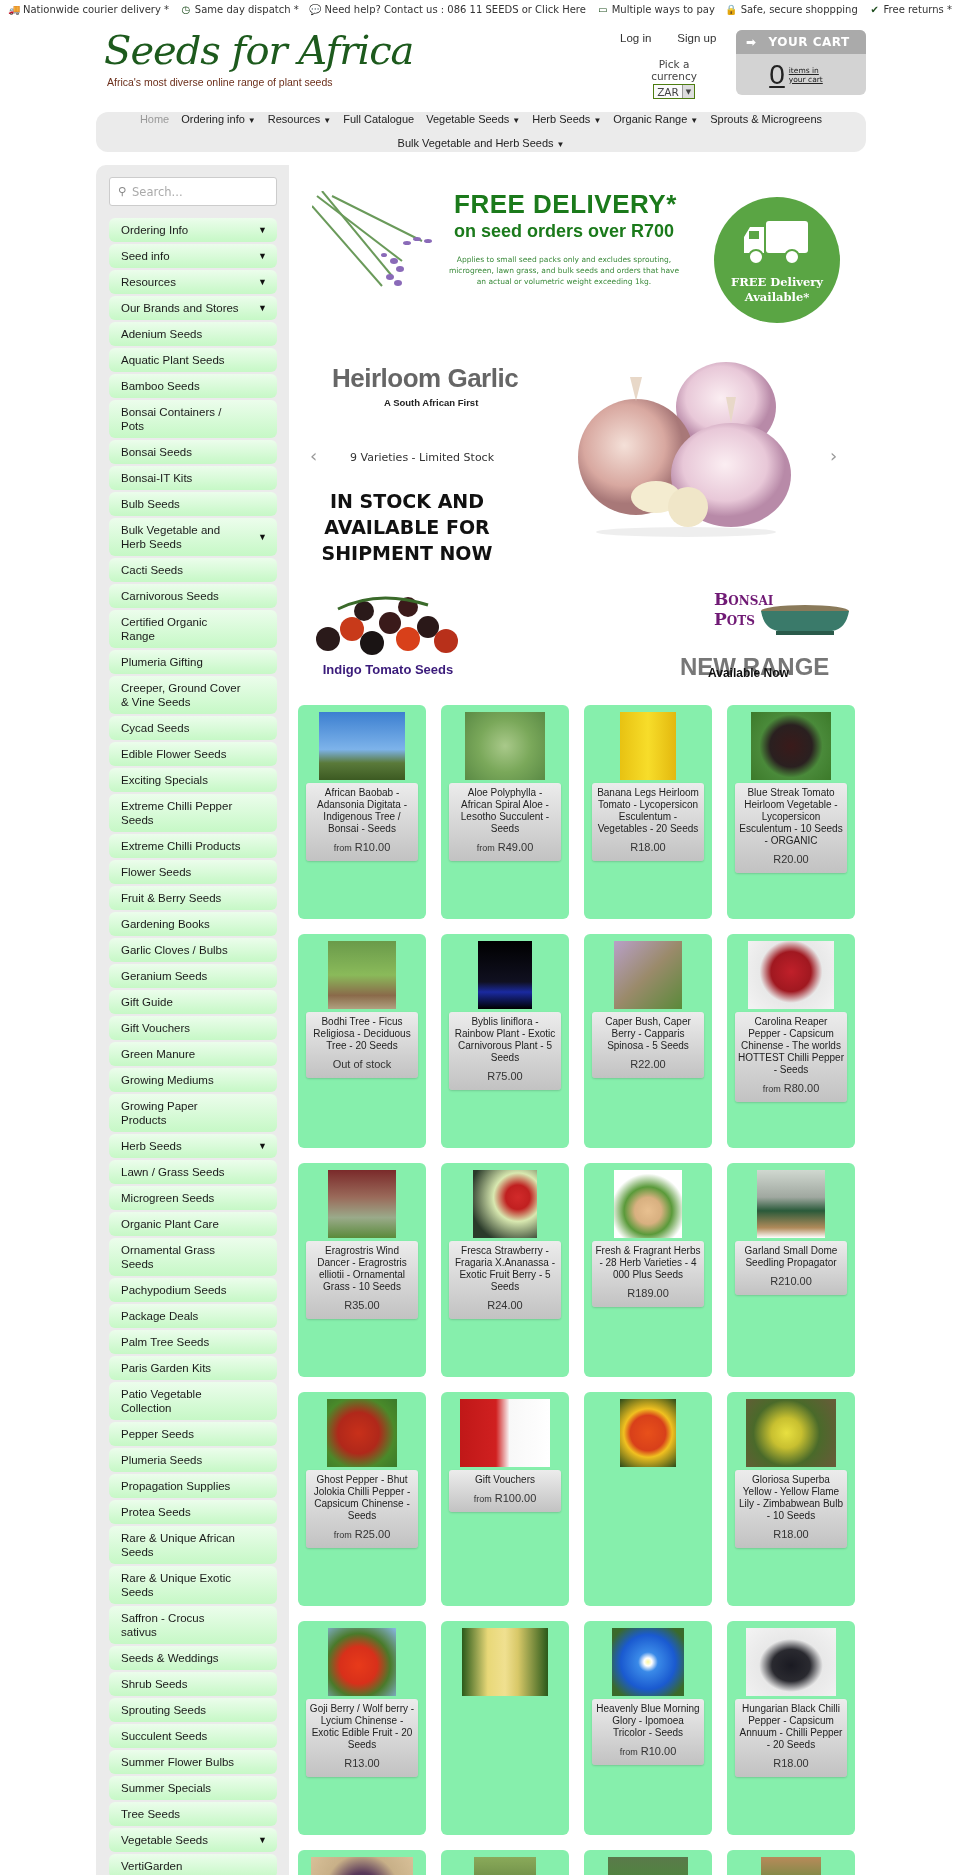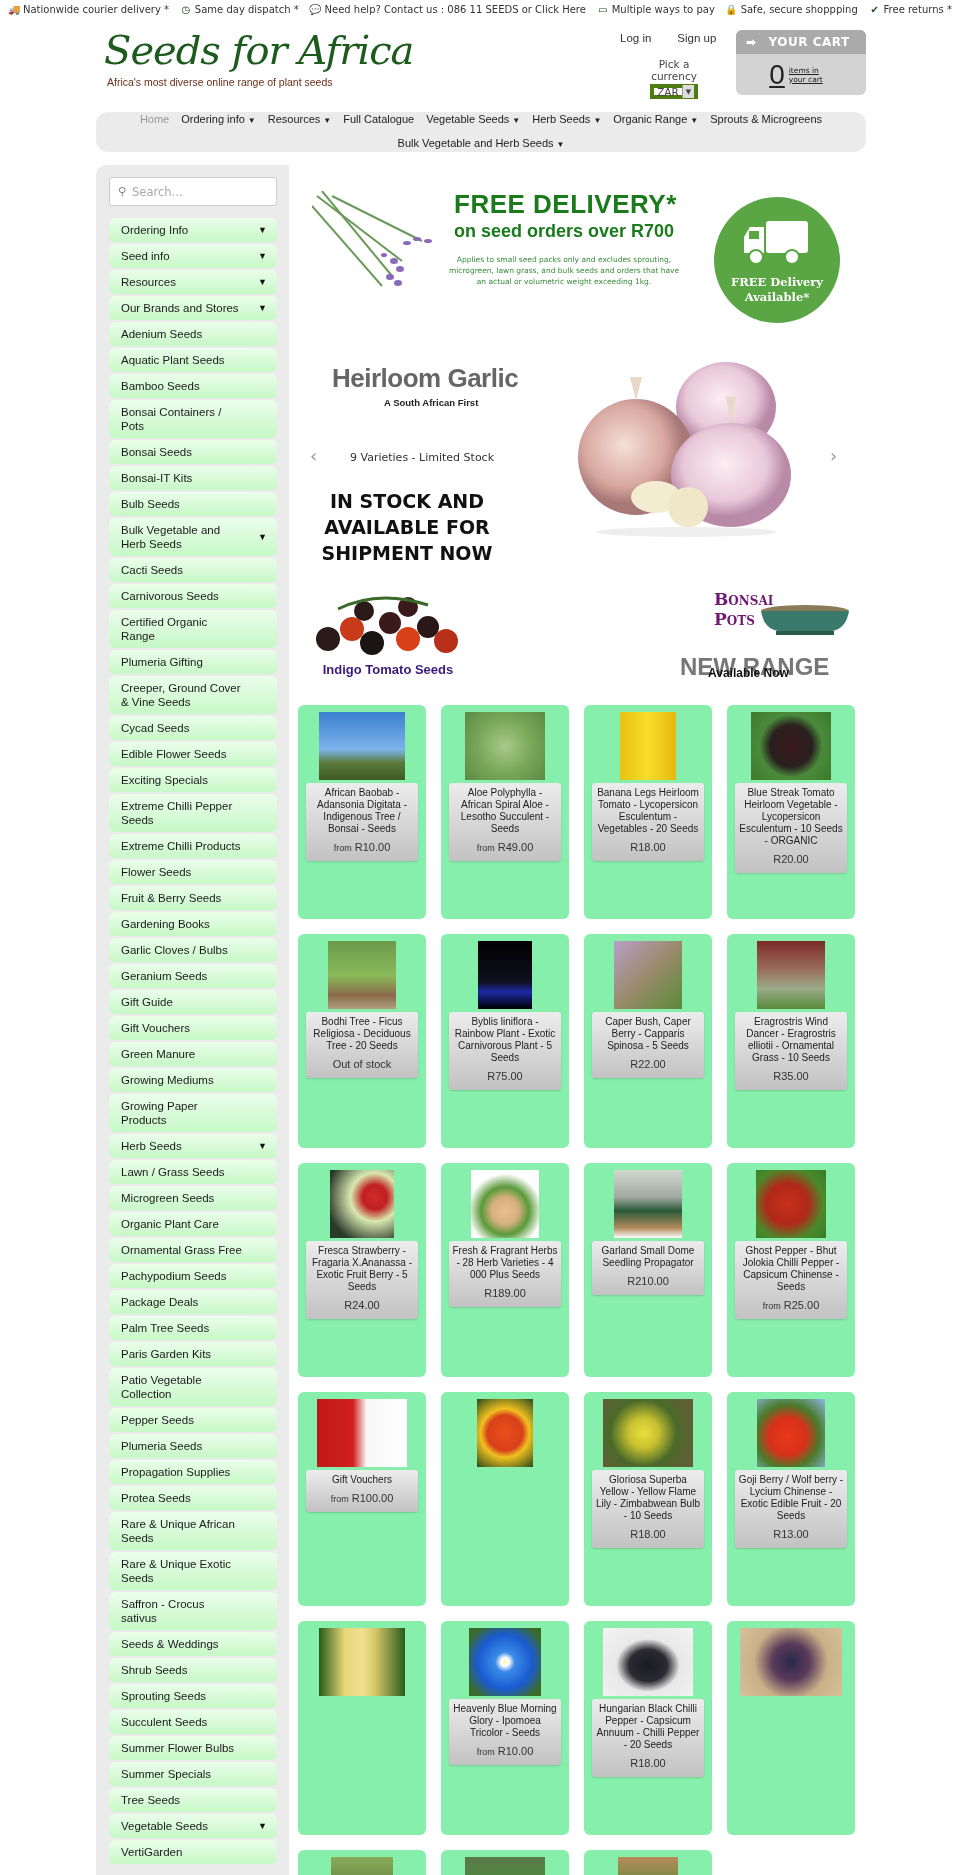--- a/index.html
+++ b/index.html
@@ -10,21 +10,21 @@
   .topbar .ti { display: flex; align-items: center; gap: 3px; white-space: nowrap; }
   .topbar .ico { color: #1e4d1e; font-size: 10px; display: inline-block; width: 12px; text-align: center; }
 
   
   .header { position: absolute; left: 96px; top: 26px; width: 768px; height: 80px; }
   .logo { position: absolute; left: 8px; top: 0; }
   .logo .brand { font-family: "DejaVu Serif", serif; font-style: italic; font-size: 40px; color: #1d5a1d; letter-spacing: -1px; line-height: 48px; }
   .logo .tagline { font-family: "Liberation Sans", sans-serif; font-size: 10.5px; color: #6b2e1a; margin-top: 2px; margin-left: 3px; }
   .auth { position: absolute; left: 524px; top: 6px; display: flex; gap: 26px; font-family: "Liberation Sans", sans-serif; font-size: 11.5px; color: #333; }
   .currency { position: absolute; left: 540px; top: 32px; text-align: center; font-size: 10.5px; color: #444; width: 76px; }
-  .currency .sel { display: inline-flex; align-items: center; margin-top: 2px; border: 4px solid #4d7c0f; background: #fafafa; height: 15px; font-size: 10.5px; }
+  .currency .sel { display: inline-flex; align-items: center; margin-top: 2px; border: 1px solid #4d7c0f; background: #fafafa; height: 15px; font-size: 10.5px; }
   .currency .sel span { padding: 0 3px; }
   .currency .sel b { width: 12px; height: 13px; background: #ddd; border-left: 1px solid #999; font-size: 7px; display: flex; align-items: center; justify-content: center; }
   .cart { position: absolute; left: 640px; top: 4px; width: 130px; height: 65px; border-radius: 6px; background: #d3d3d3; overflow: hidden; }
   .cart .ch { background: #aaa; color: #fff; height: 24px; display: flex; align-items: center; padding-left: 10px; gap: 12px; font-weight: bold; font-size: 12px; letter-spacing: 0.5px; }
   .cart .cb { display: flex; align-items: center; justify-content: center; height: 41px; gap: 4px; }
   .cart .cb .num { font-family: "Liberation Sans", sans-serif; font-size: 28px; color: #222; text-decoration: underline; line-height: 1; }
   .cart .cb .lbl { font-size: 7.5px; text-decoration: underline; line-height: 9px; color: #222; }
 
   
   .nav { position: absolute; left: 96px; top: 112px; width: 770px; height: 40px; background: #ebebeb; border-radius: 12px; display: flex; flex-wrap: wrap; justify-content: center; align-content: center; font-family: "Liberation Sans", sans-serif; font-size: 11px; color: #222; row-gap: 4px; }
@@ -265,21 +265,21 @@
       <div class="mi">
         <span style="max-width: 122px;">Lawn / Grass Seeds</span>
       </div>
       <div class="mi">
         <span style="max-width: 122px;">Microgreen Seeds</span>
       </div>
       <div class="mi">
         <span style="max-width: 122px;">Organic Plant Care</span>
       </div>
       <div class="mi">
-        <span style="max-width: 122px;">Ornamental Grass Free</span>
+        <span style="max-width: 122px;">Ornamental Grass Seeds</span>
       </div>
       <div class="mi">
         <span style="max-width: 122px;">Pachypodium Seeds</span>
       </div>
       <div class="mi">
         <span style="max-width: 122px;">Package Deals</span>
       </div>
       <div class="mi">
         <span style="max-width: 122px;">Palm Tree Seeds</span>
       </div>
@@ -481,20 +481,27 @@
         </div>
       </div>
       <div class="card">
         <div class="img" style="width: 68px; height: 68px; background: linear-gradient(135deg, rgb(184, 160, 200) 0%, rgb(154, 138, 106) 50%, rgb(90, 138, 58) 100%);"></div>
         <div class="info">
           <div class="name">Caper Bush, Caper Berry - Capparis Spinosa - 5 Seeds</div>
           <div class="price"><span>R22.00</span></div>
         </div>
       </div>
       <div class="card">
+        <div class="img" style="width: 86px; height: 68px; background: radial-gradient(circle at 50% 45%, rgb(192, 32, 42) 0%, rgb(160, 24, 32) 35%, rgb(232, 232, 232) 55%, rgb(244, 244, 244) 100%);"></div>
+        <div class="info">
+          <div class="name">Carolina Reaper Pepper - Capsicum Chinense - The worlds HOTTEST Chilli Pepper - Seeds</div>
+          <div class="price"><span class="from">from</span> <span>R80.00</span></div>
+        </div>
+      </div>
+      <div class="card">
         <div class="img" style="width: 68px; height: 68px; background: linear-gradient(rgb(122, 42, 42) 0%, rgb(154, 106, 90) 40%, rgb(154, 170, 138) 70%, rgb(90, 138, 58) 100%);"></div>
         <div class="info">
           <div class="name">Eragrostris Wind Dancer - Eragrostris elliotii - Ornamental Grass - 10 Seeds</div>
           <div class="price"><span>R35.00</span></div>
         </div>
       </div>
       <div class="card">
         <div class="img" style="width: 64px; height: 68px; background: radial-gradient(circle at 70% 40%, rgb(210, 42, 42) 0%, rgb(192, 32, 32) 20%, rgb(216, 232, 176) 40%, rgb(42, 58, 42) 80%);"></div>
         <div class="info">
           <div class="name">Fresca Strawberry - Fragaria X.Ananassa - Exotic Fruit Berry - 5 Seeds</div>

